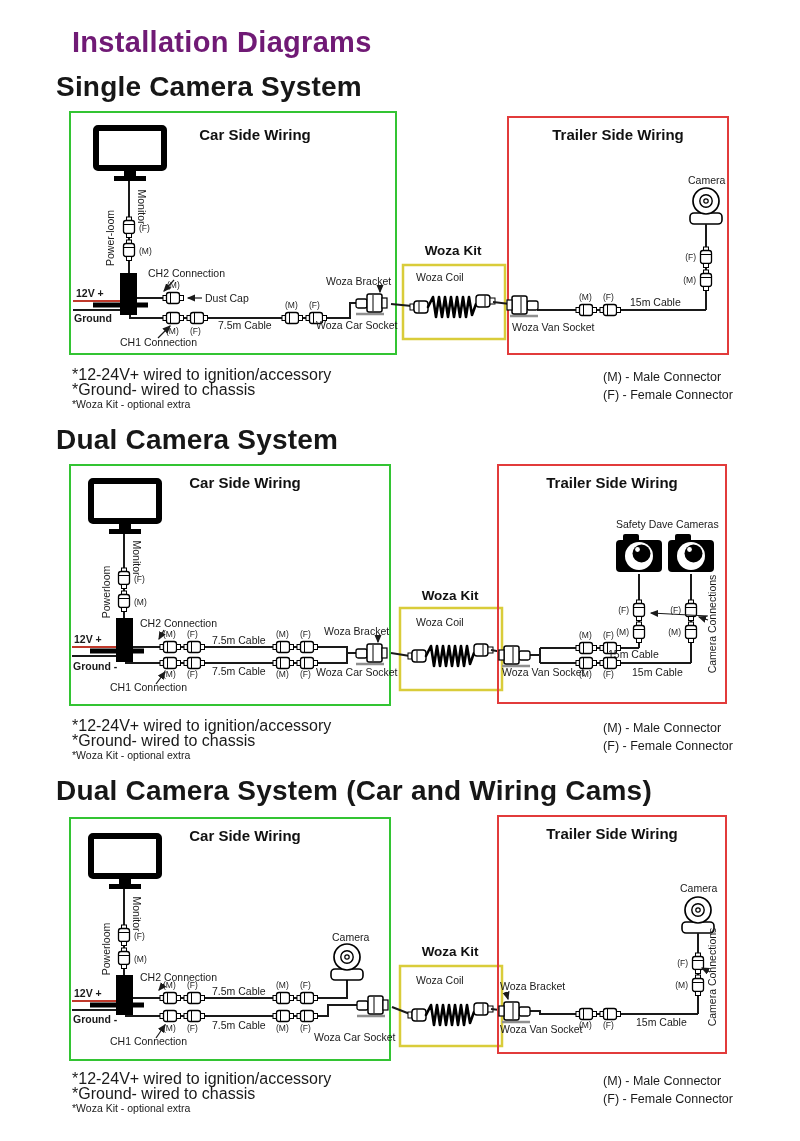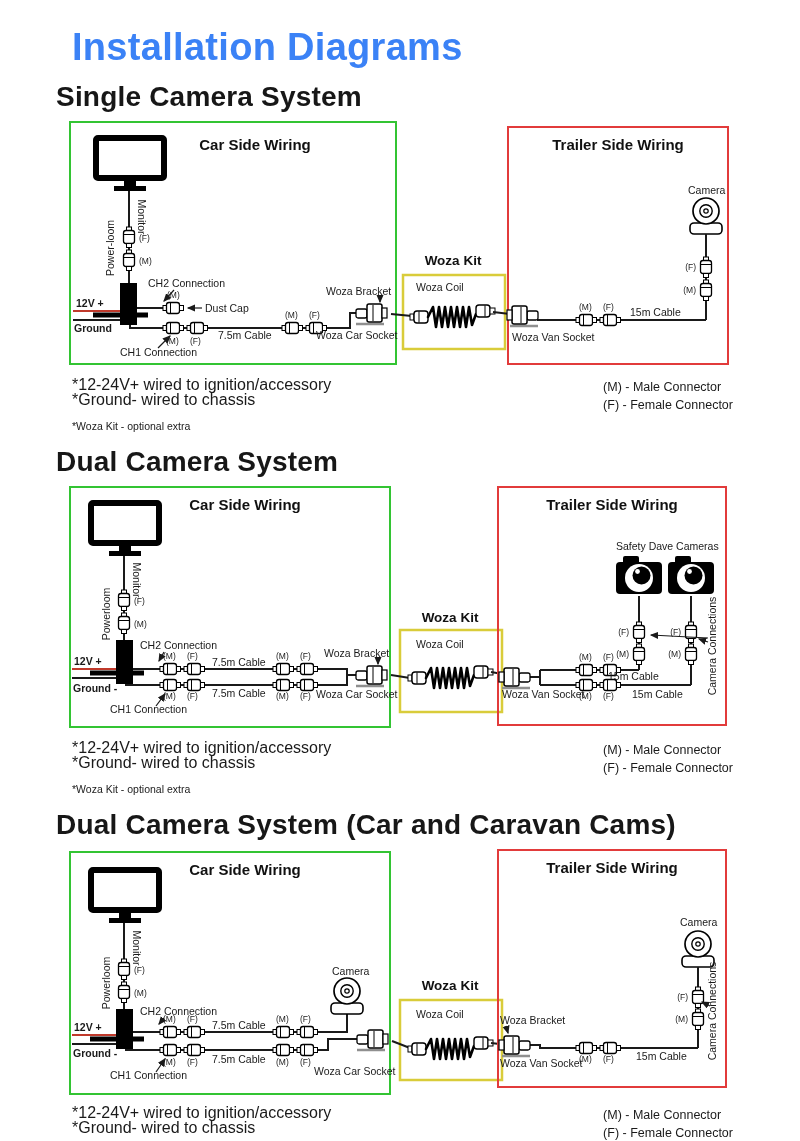--- a/index.html
+++ b/index.html
@@ -1,22 +1,22 @@
 <!DOCTYPE html>
 <html><head>
 <meta charset="utf-8">
 <style>
   html,body{margin:0;padding:0;background:#fff;}
   body{width:800px;height:1141px;font-family:"Liberation Sans",sans-serif;color:#1a1a1a;overflow:hidden;position:relative;}
-  h1{margin:26px 0 8px 72px;font-size:38px;font-weight:bold;color:#3b82f6;letter-spacing:.3px;}
+  h1{margin:26px 0 8px 72px;font-size:29px;font-weight:bold;color:#701a75;letter-spacing:.3px;}
   h2{margin:12px 0 4px 56px;font-size:28px;font-weight:bold;color:#171717;letter-spacing:.2px;}
   svg.diagram{display:block;margin-left:60px;}
   .notes-row{display:flex;justify-content:space-between;margin:8px 0 2px 72px;width:664px;}
   .notes p{margin:0;font-size:16px;line-height:15px;}
-  .notes p.small{margin-top:12px;font-size:10.5px;}
+  .notes p.small{font-size:10.5px;}
   .legend p{margin:3px;font-size:12.5px;line-height:15px;}
   
   .t-box{font:bold 15px "Liberation Sans",sans-serif;fill:#111;}
   .t-kit{font:bold 13.5px "Liberation Sans",sans-serif;fill:#111;}
   .t-lbl{font:10.5px "Liberation Sans",sans-serif;fill:#1a1a1a;}
   .t-sm{font:8.5px "Liberation Sans",sans-serif;fill:#1a1a1a;}
   .wire{stroke:#1a1a1a;stroke-width:2;fill:none;}
   .wire-red{stroke:#c0392b;stroke-width:2;fill:none;}
   .wire-thick{stroke:#000;stroke-width:5;fill:none;}
   .arrow{stroke:#1a1a1a;stroke-width:1.2;fill:none;marker-end:url(#arr);}
@@ -331,21 +331,21 @@
     <p>*12-24V+ wired to ignition/accessory</p>
     <p>*Ground- wired to chassis</p>
     <p class="small">*Woza Kit - optional extra</p>
   </div>
   <div class="legend">
     <p>(M) - Male Connector</p>
     <p>(F) - Female Connector</p>
   </div>
 </div>
 
-<h2>Dual Camera System (Car and Caravan Cams)</h2>
+<h2>Dual Camera System (Car and Wiring Cams)</h2>
 
 <svg class="diagram" width="680" height="252" viewBox="0 0 680 252">
   <rect class="box-green" x="10" y="7" width="320" height="242"></rect>
   <text class="t-box" x="185" y="30" text-anchor="middle">Car Side Wiring</text>
   <g>
       <use href="#sym-monitor" transform="translate(28,22)"></use>
     </g>
   <line class="wire" x1="64" y1="78" x2="64" y2="166"></line>
   <text class="t-lbl" transform="translate(73,103) rotate(90)" text-anchor="middle">Monitor</text>
   <g>

